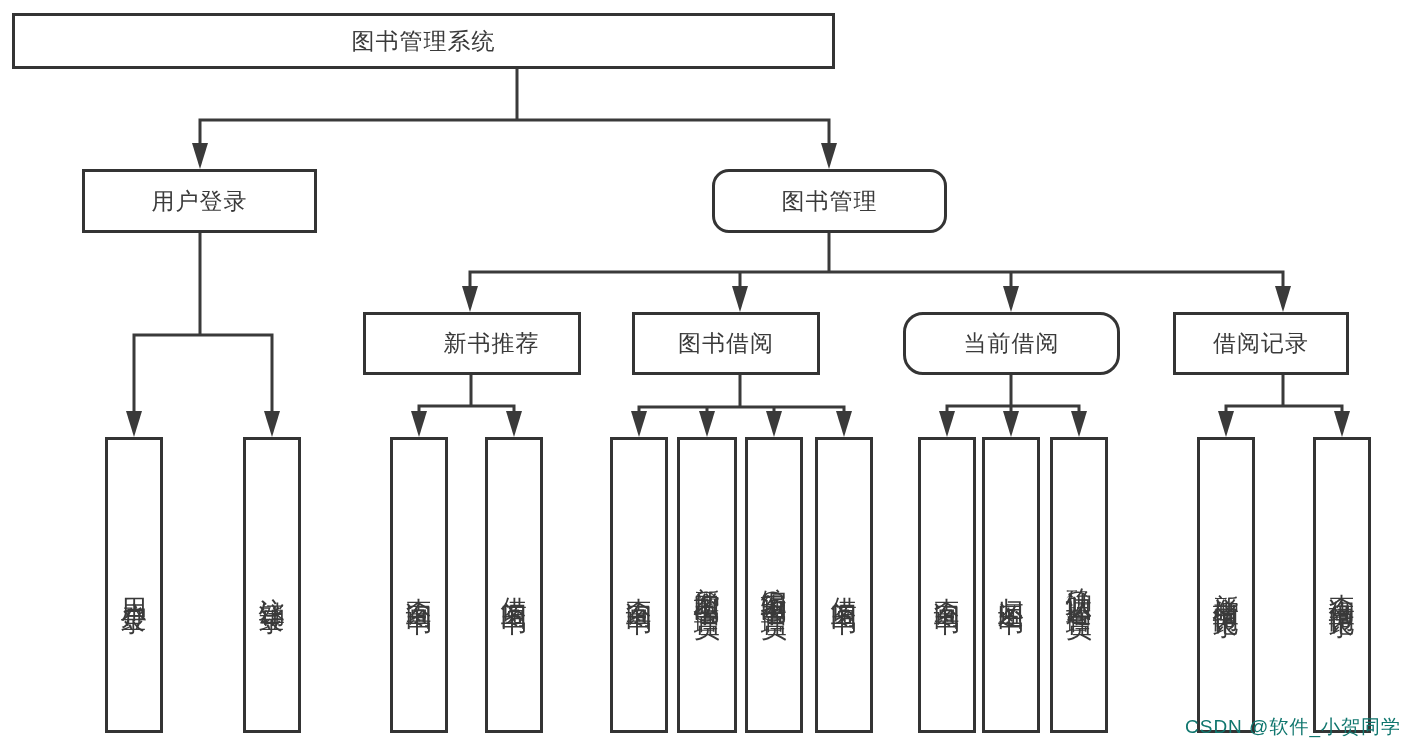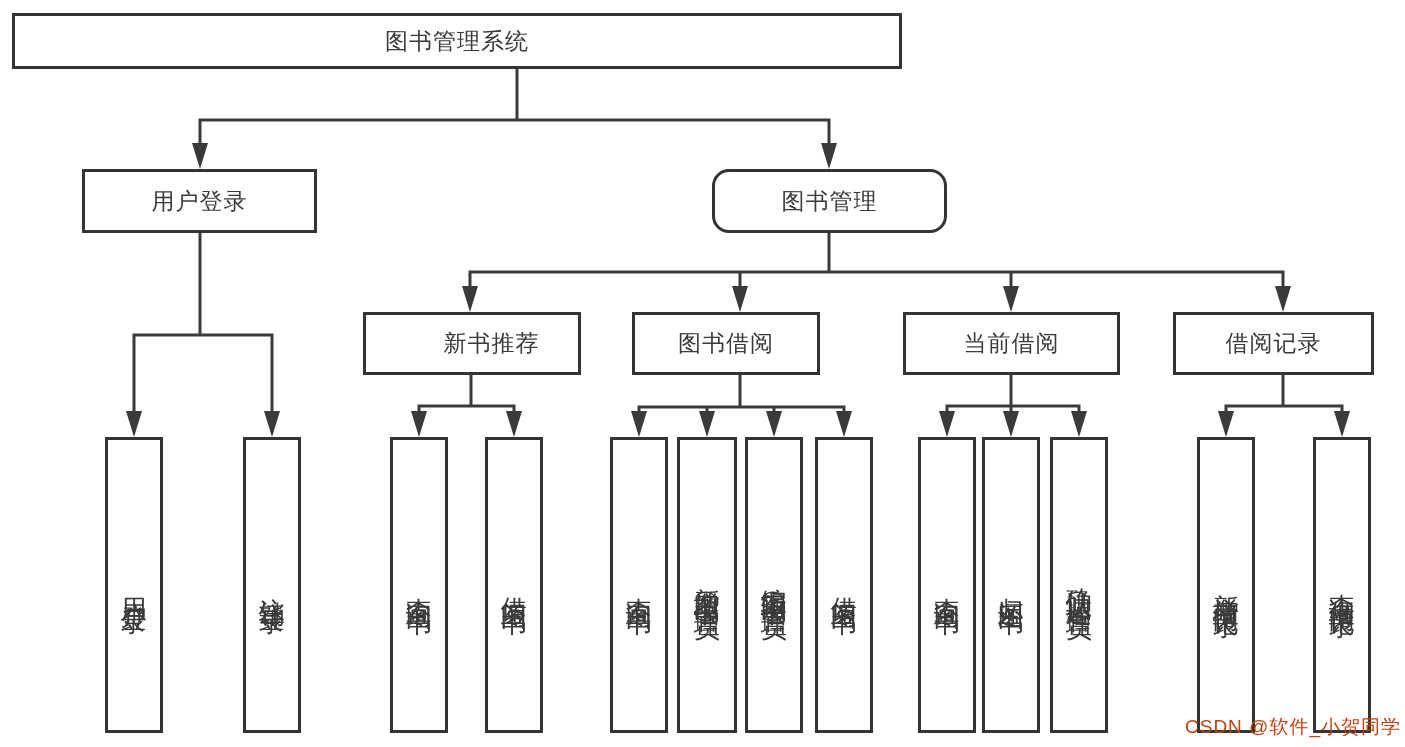--- a/index.html
+++ b/index.html
@@ -39,29 +39,29 @@
     writing-mode: vertical-rl;
     text-orientation: mixed;
     font-size: 26px;
     letter-spacing: 4px;
     line-height: 1.1;
     color: #3a3a3a;
     white-space: nowrap;
   }
 
   
-  .n-root       { left: 12px;  top: 13px;  width: 890px; height: 56px; }
+  .n-root       { left: 12px;  top: 13px;  width: 823px; height: 56px; }
   
   .n-userlogin  { left: 82px;  top: 169px; width: 235px; height: 64px; }
   .n-bookmgmt   { left: 712px; top: 169px; width: 235px; height: 64px; border-radius: 17px; }
   
   .n-newbook    { left: 363px;  top: 312px; width: 218px; height: 63px; padding-left: 39px; }
   .n-bookborrow { left: 632px;  top: 312px; width: 188px; height: 63px; }
-  .n-curborrow  { left: 903px;  top: 312px; width: 217px; height: 63px; }
-  .n-records    { left: 1173px; top: 312px; width: 201px; height: 63px; }
+  .n-curborrow  { left: 903px;  top: 312px; width: 217px; height: 63px; border-radius: 20px; }
+  .n-records    { left: 1173px; top: 312px; width: 176px; height: 63px; }
   
   .leaf { top: 437px; width: 58px; height: 296px; }
   .n-a1 { left: 105px; }
   .n-a2 { left: 243px; }
   .n-b1 { left: 390px; }
   .n-b2 { left: 485px; }
   .n-c1 { left: 610px; }
   .n-c2 { left: 677px; width: 60px; }
   .n-c3 { left: 745px; }
   .n-c4 { left: 815px; }
@@ -69,21 +69,21 @@
   .n-d2 { left: 982px; }
   .n-d3 { left: 1050px; }
   .n-e1 { left: 1197px; }
   .n-e2 { left: 1313px; }
 
   .watermark {
     position: absolute;
     left: 1185px;
     top: 714px;
     font-size: 19px;
-    color: #c2410c;
+    color: #0f766e;
     letter-spacing: 1px;
     z-index: 5;
     white-space: nowrap;
   }
 </style>
 </head>
 <body>
 
 <div class="canvas">
 

